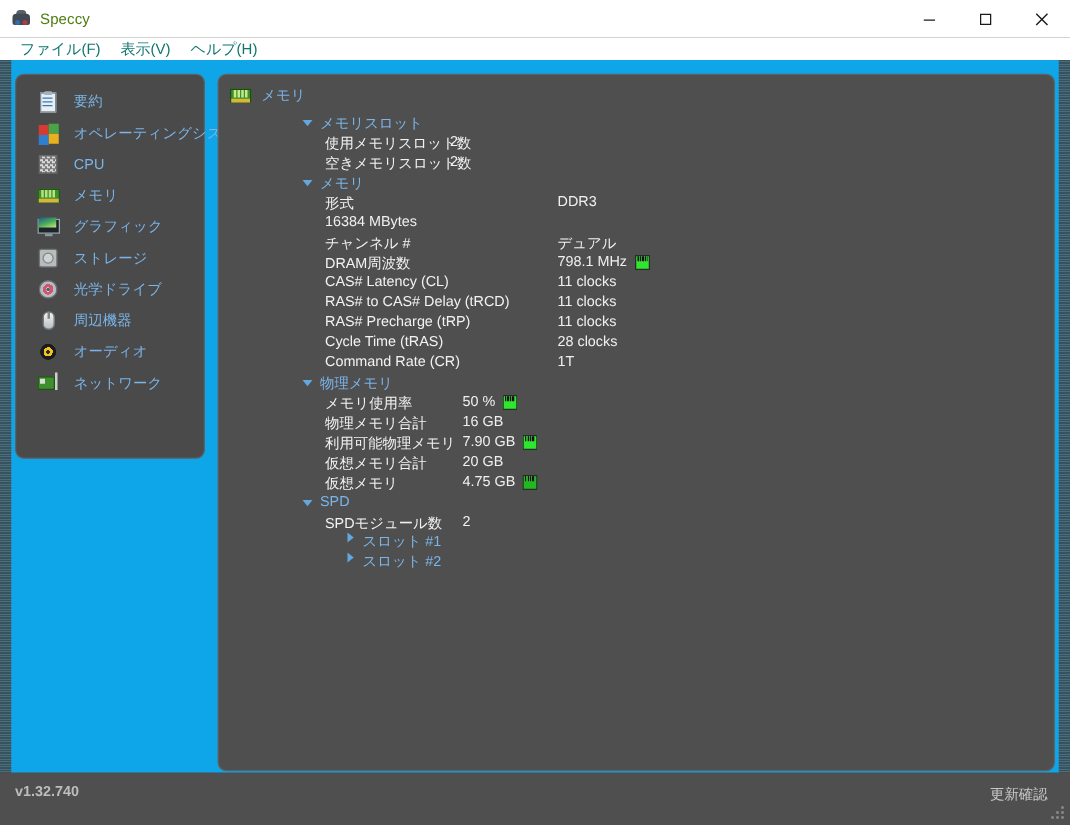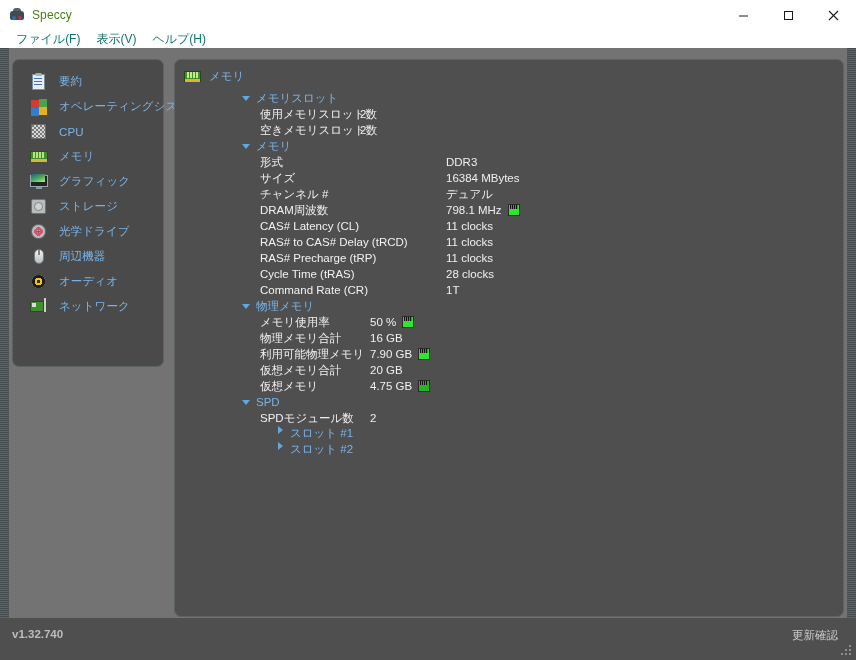--- a/index.html
+++ b/index.html
@@ -41,21 +41,21 @@
     display: flex; align-items: center; padding-left: 8px;
   }
   #menubar .menu-item {
     font-size: 12px; color: #0f766e; padding: 0 8px; line-height: 18px;
     white-space: nowrap;
   }
 
   
   #appbody {
     position: absolute; left: 0; top: 48px; width: 856px; height: 612px;
-    background: #737373;
+    background: #0ea5e9;
   }
   
   .pinstripe {
     position: absolute; top: 0; height: 612px; width: 9px;
     background: repeating-linear-gradient(
       to bottom,
       #3c4448 0px, #3c4448 1px,
       #596164 1px, #596164 2px);
     opacity: .85;
   }
@@ -384,21 +384,20 @@
 
     <div class="group">
       <span class="tri down"></span>
       <span class="gname">メモリ</span>
     </div>
     <div class="row k2">
       <span class="lbl">形式</span>
       <span class="val">DDR3</span>
     </div>
     <div class="row k2">
-      <span class="lbl">サイズ</span>
       <span class="val">16384 MBytes</span>
     </div>
     <div class="row k2">
       <span class="lbl">チャンネル #</span>
       <span class="val">デュアル</span>
     </div>
     <div class="row k2">
       <span class="lbl">DRAM周波数</span>
       <span class="val">798.1 MHz</span>
       <span class="meter"></span>

